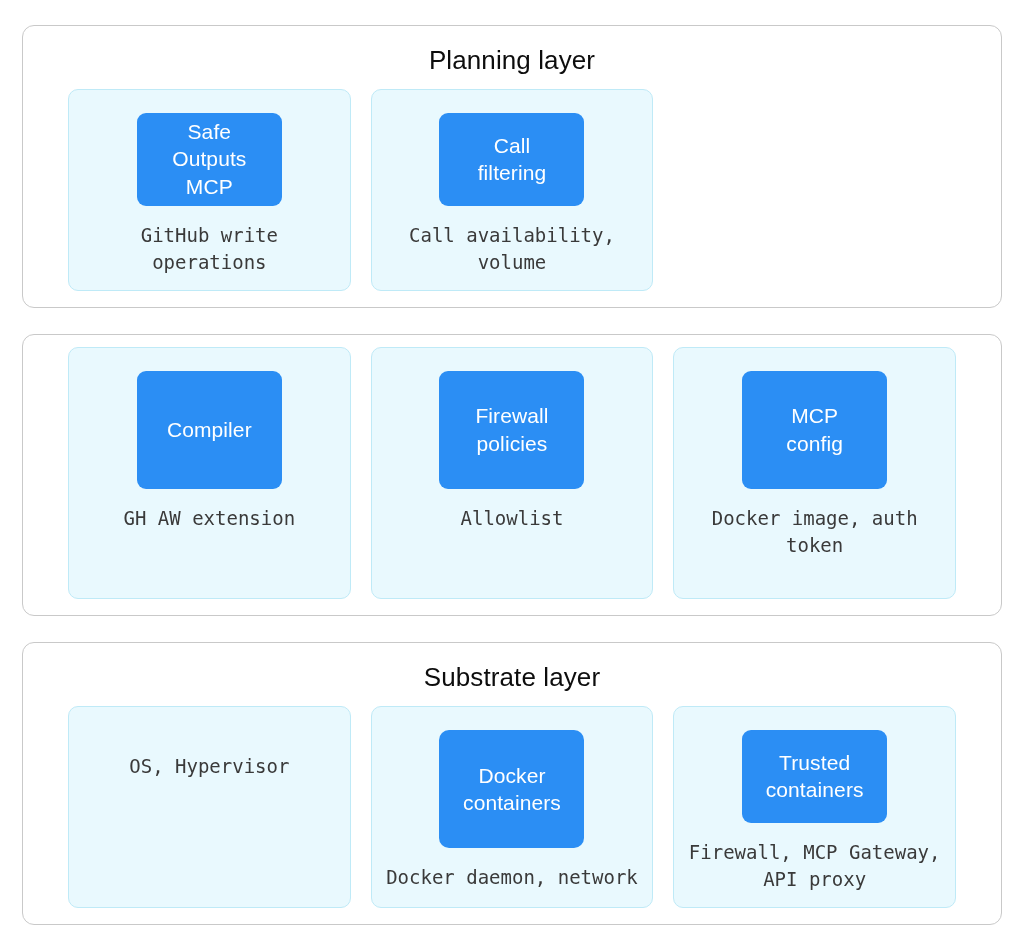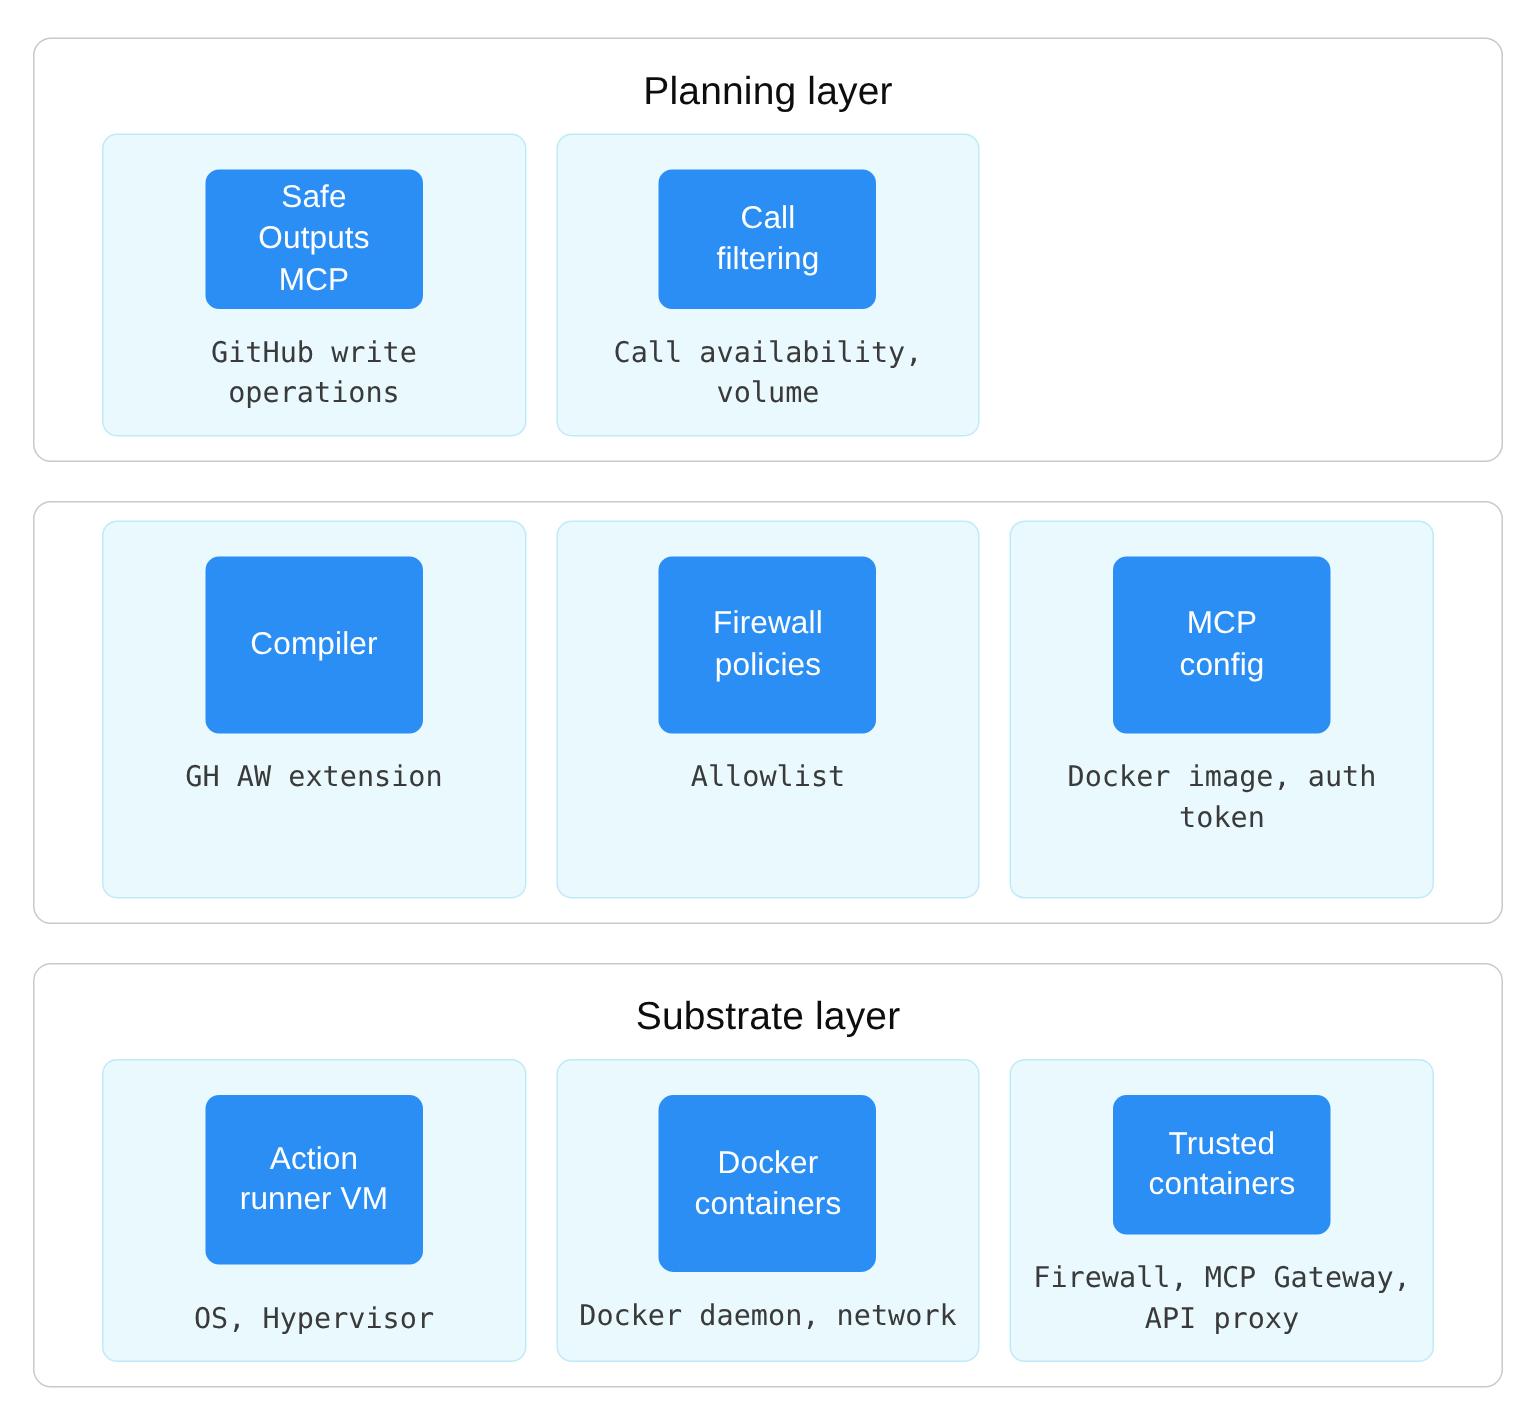--- a/index.html
+++ b/index.html
@@ -140,22 +140,20 @@
 config</div>
         <div class="card-caption" style="white-space: pre-line;">Docker image, auth token</div>
       </div>
     </div>
   </section>
 
   <section class="layer">
     <h2 class="layer-title">Substrate layer</h2>
     <div class="cards">
       <div class="card">
-        <div class="node" style="white-space: pre-line;">Action
-runner VM</div>
         <div class="card-caption" style="white-space: pre-line; margin-top: 23px;">OS, Hypervisor</div>
       </div>
       <div class="card">
         <div class="node" style="white-space: pre-line; border-radius: 10px;">Docker
 containers</div>
         <div class="card-caption" style="white-space: pre-line;">Docker daemon, network</div>
       </div>
       <div class="card">
         <div class="node" style="white-space: pre-line;">Trusted
 containers</div>

